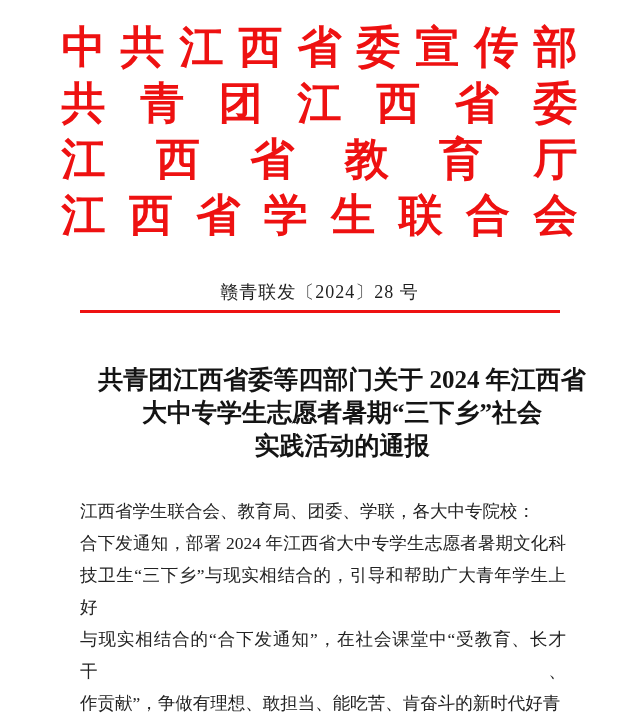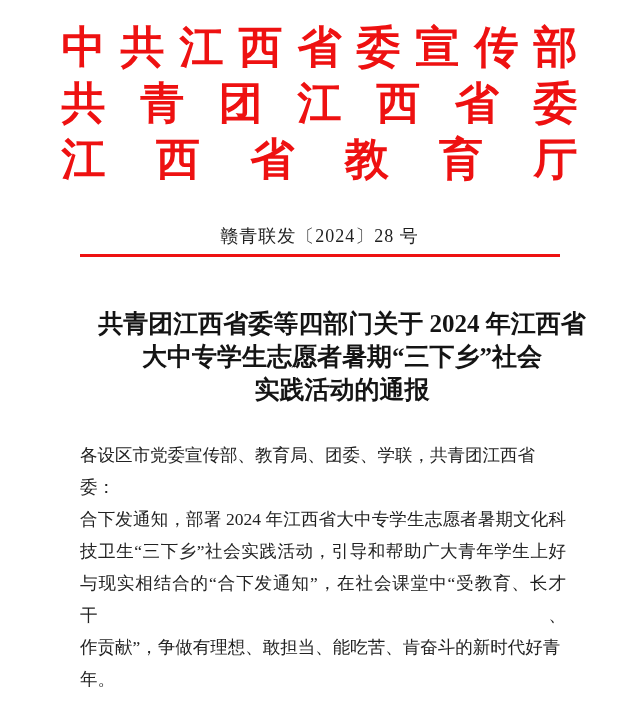--- a/index.html
+++ b/index.html
@@ -73,34 +73,35 @@
 </style>
 </head>
 <body>
 
 <div class="page">
 
   <div class="letterhead">
     <div class="lh-line">中共江西省委宣传部</div>
     <div class="lh-line">共青团江西省委</div>
     <div class="lh-line">江西省教育厅</div>
+    <div class="lh-line">江西省学生联合会</div>
   </div>
 
   <div class="doc-number">赣青联发〔2024〕28 号</div>
 
   <div class="red-rule"></div>
 
   <div class="title">
     <div>共青团江西省委等四部门关于 2024 年江西省</div>
     <div>大中专学生志愿者暑期“三下乡”社会</div>
     <div>实践活动的通报</div>
   </div>
 
   <div class="body-text">
-    <div class="line">各设区市党委宣传部、教育局、团委、学联，共青团江西省委：</div>
+    <div class="line">江西省学生联合会、教育局、团委、学联，各大中专院校：</div>
     <div class="line stretch">合下发通知，部署 2024 年江西省大中专学生志愿者暑期文化科</div>
-    <div class="line stretch">技卫生“三下乡”社会实践活动，引导和帮助广大青年学生上好</div>
+    <div class="line stretch">技卫生“三下乡”与现实相结合的，引导和帮助广大青年学生上好</div>
     <div class="line stretch">与现实相结合的“合下发通知”，在社会课堂中“受教育、长才干、</div>
     <div class="line">作贡献”，争做有理想、敢担当、能吃苦、肯奋斗的新时代好青年。</div>
 
   </div>
 
 </div>
 
 </body></html>

